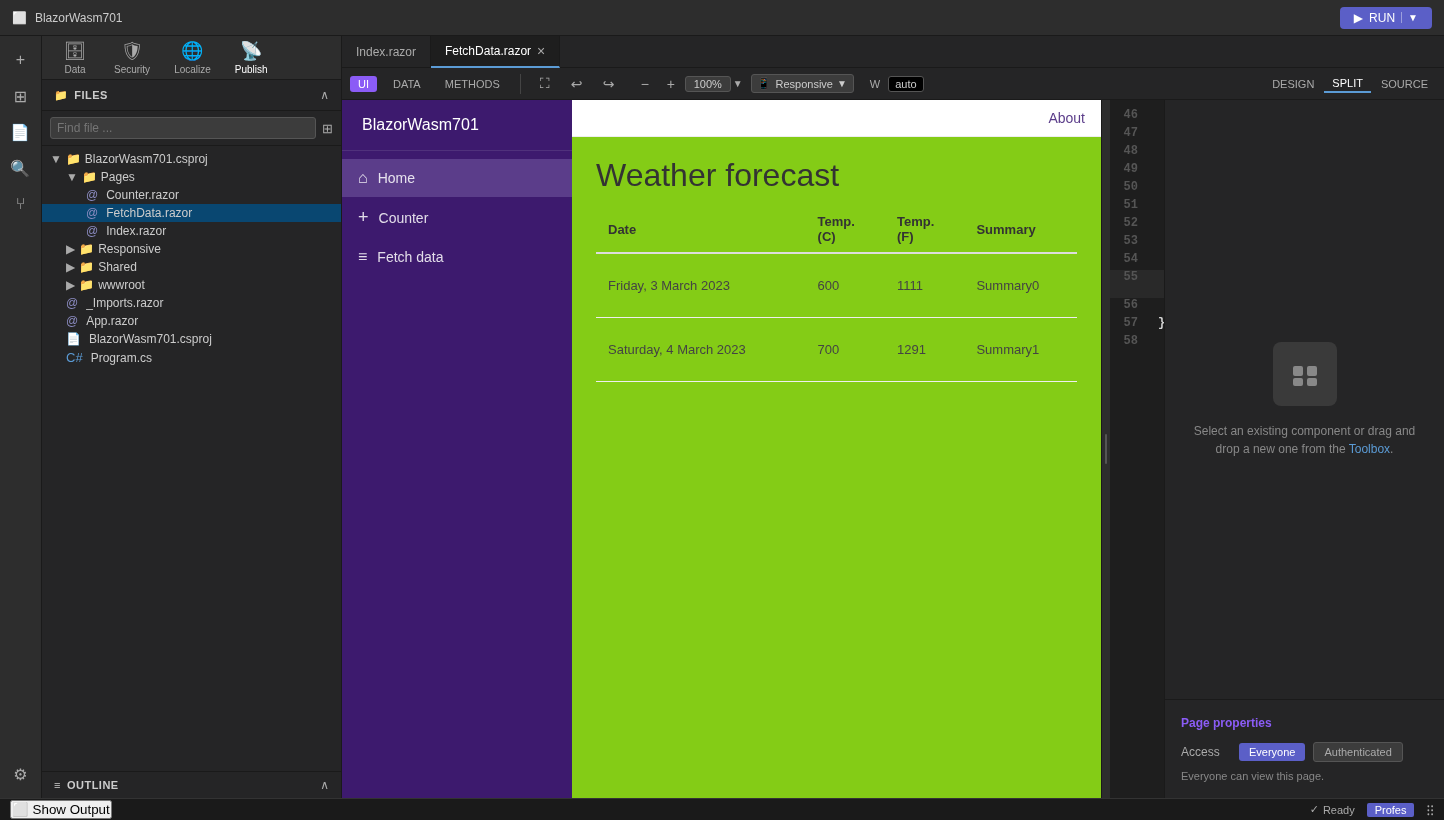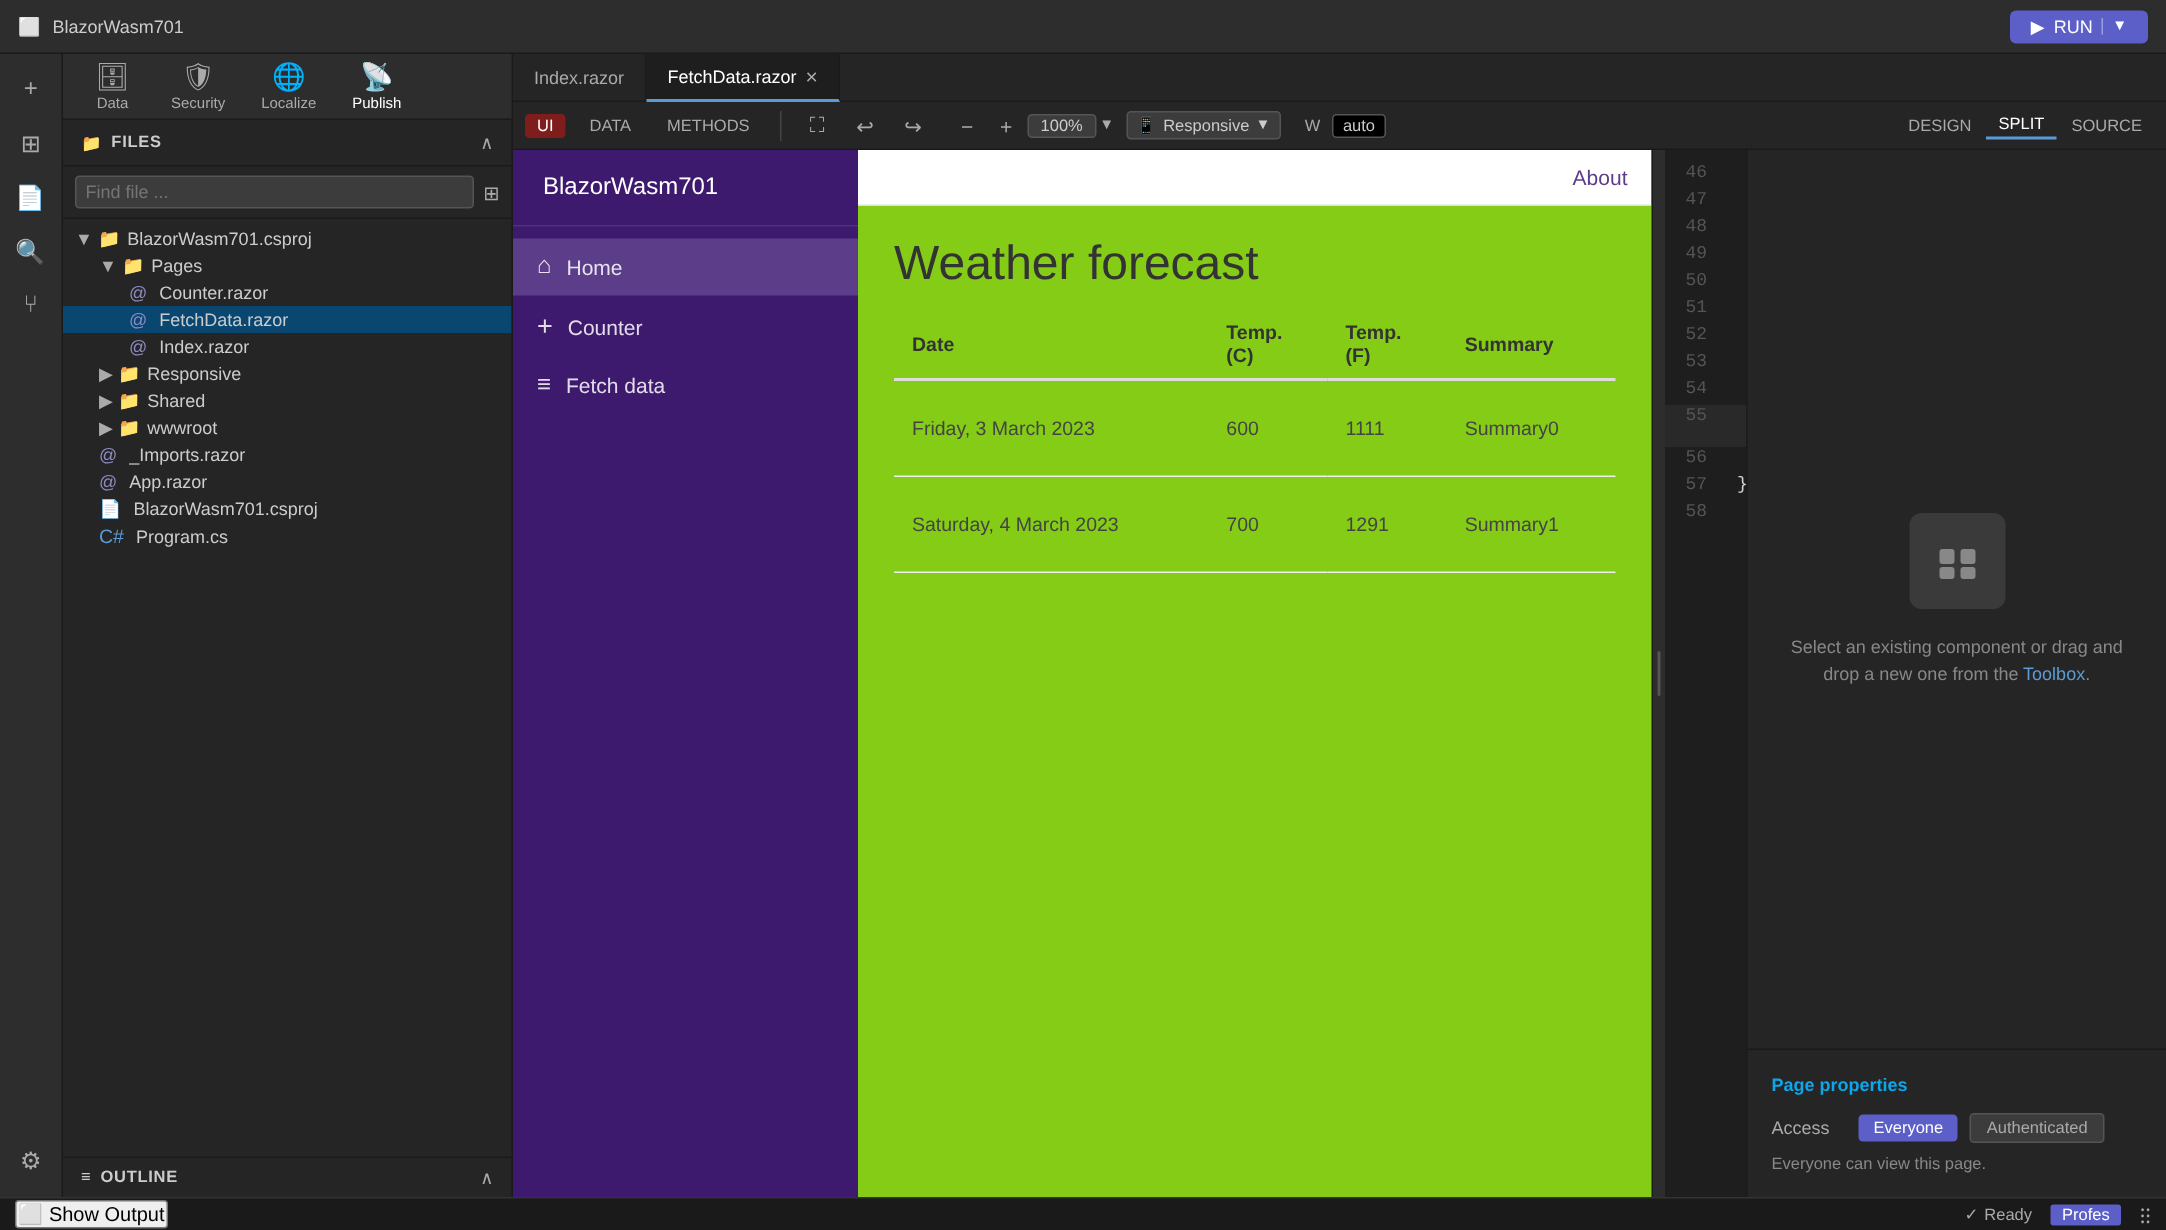--- a/index.html
+++ b/index.html
@@ -57,21 +57,21 @@
 
     
     .tabs-bar { display: flex; align-items: center; background: #252526; border-bottom: 1px solid #1a1a1a; height: 32px; flex-shrink: 0; }
     .tab { display: flex; align-items: center; padding: 0 14px; height: 32px; cursor: pointer; font-size: 12px; color: #aaa; border-right: 1px solid #1a1a1a; gap: 6px; }
     .tab.active { background: #1e1e1e; color: #fff; border-bottom: 2px solid #5b9bd5; }
     .tab-close { font-size: 14px; color: #aaa; line-height: 1; }
 
     
     .editor-sub-toolbar { display: flex; align-items: center; background: #252526; border-bottom: 1px solid #1a1a1a; height: 32px; padding: 0 8px; gap: 8px; flex-shrink: 0; }
     .view-btn { padding: 2px 8px; font-size: 11px; border: none; background: none; color: #aaa; cursor: pointer; border-radius: 3px; }
-    .view-btn.active { color: #fff; background: #7f1d1d; }
+    .view-btn.active { color: #fff; background: #8b5cf6; }
     .toolbar-icon-btn { width: 24px; height: 24px; display: flex; align-items: center; justify-content: center; border: none; background: none; color: #aaa; cursor: pointer; border-radius: 3px; font-size: 14px; }
     .zoom-section { display: flex; align-items: center; gap: 2px; margin-left: 4px; }
     .zoom-display { background: #3c3c3c; border: 1px solid #555; border-radius: 3px; padding: 1px 8px; font-size: 11px; color: #ccc; }
     .responsive-select { background: #3c3c3c; border: 1px solid #555; border-radius: 3px; padding: 2px 6px; font-size: 11px; color: #ccc; display: flex; align-items: center; gap: 4px; cursor: pointer; }
     .w-label { font-size: 11px; color: #aaa; margin-left: 8px; }
     .w-value { font-size: 11px; color: #ccc; background: #000000; border: 1px solid #555; border-radius: 3px; padding: 1px 6px; }
     .design-source-btns { margin-left: auto; display: flex; gap: 2px; }
     .ds-btn { padding: 2px 8px; font-size: 11px; border: none; background: none; color: #aaa; cursor: pointer; }
     .ds-btn.active { color: #fff; border-bottom: 2px solid #5b9bd5; }
 
@@ -94,34 +94,34 @@
     .preview-body { padding: 20px 24px; }
     .preview-title { font-size: 32px; font-weight: 300; color: #333; margin-bottom: 12px; }
     .preview-subtitle { color: #555; font-size: 14px; margin-bottom: 20px; }
     .preview-table { width: 100%; border-collapse: collapse; font-size: 13px; }
     .preview-table th { text-align: left; padding: 8px 12px; border-bottom: 2px solid #ddd; color: #333; font-weight: 600; }
     .preview-table td { padding: 24px 12px; border-bottom: 1px solid #eee; color: #444; }
 
     
     .code-pane { flex: 1; display: flex; flex-direction: column; overflow: hidden; background: #1e1e1e; }
     .code-editor { flex: 1; overflow: auto; padding: 8px 0; font-family: 'Consolas', 'Courier New', monospace; font-size: 12px; }
-    .code-line { display: flex; align-items: flex-start; min-height: 18px; }
+    .code-line { display: flex; align-items: flex-start; min-height: 18px; font-weight: bold; }
     .line-num { width: 40px; text-align: right; padding-right: 12px; color: #555; user-select: none; flex-shrink: 0; }
     .line-content { flex: 1; padding-left: 8px; white-space: pre; color: #d4d4d4; }
     .cursor-line { background: rgba(255,255,255,0.05); flex-direction: column; }
 
     
     .right-panel { width: 280px; background: #252526; border-left: 1px solid #1a1a1a; display: flex; flex-direction: column; flex-shrink: 0; overflow: hidden; }
     .right-panel-top { flex: 1; display: flex; flex-direction: column; align-items: center; justify-content: center; padding: 20px; text-align: center; }
     .right-panel-icon { width: 64px; height: 64px; background: #3a3a3a; border-radius: 8px; display: flex; align-items: center; justify-content: center; margin-bottom: 16px; }
     .right-panel-icon svg { width: 32px; height: 32px; fill: #aaa; }
     .right-panel-text { font-size: 12px; color: #888; line-height: 1.5; }
     .right-panel-text .toolbox { color: #5b9bd5; }
     .right-panel-props { border-top: 1px solid #1a1a1a; padding: 16px; }
-    .props-title { font-size: 12px; font-weight: 600; color: #0ea5e9; margin-bottom: 12px; }
+    .props-title { font-size: 12px; font-weight: 600; color: #8b5cf6; margin-bottom: 12px; }
     .props-row { display: flex; align-items: center; gap: 8px; margin-bottom: 8px; }
     .props-label { font-size: 12px; color: #aaa; width: 50px; flex-shrink: 0; }
     .access-btn { padding: 3px 10px; border-radius: 3px; font-size: 11px; cursor: pointer; border: none; }
     .access-btn.active { background: #5b5fc7; color: white; }
     .access-btn.inactive { background: #3c3c3c; color: #aaa; border: 1px solid #555; }
     .props-desc { font-size: 11px; color: #888; margin-top: 4px; }
     .vertical-divider { width: 8px; background: #2d2d2d; cursor: col-resize; flex-shrink: 0; display: flex; align-items: center; justify-content: center; }
     .vertical-divider::after { content: ''; width: 2px; height: 30px; background: #555; border-radius: 1px; }
   </style>
 </head>

